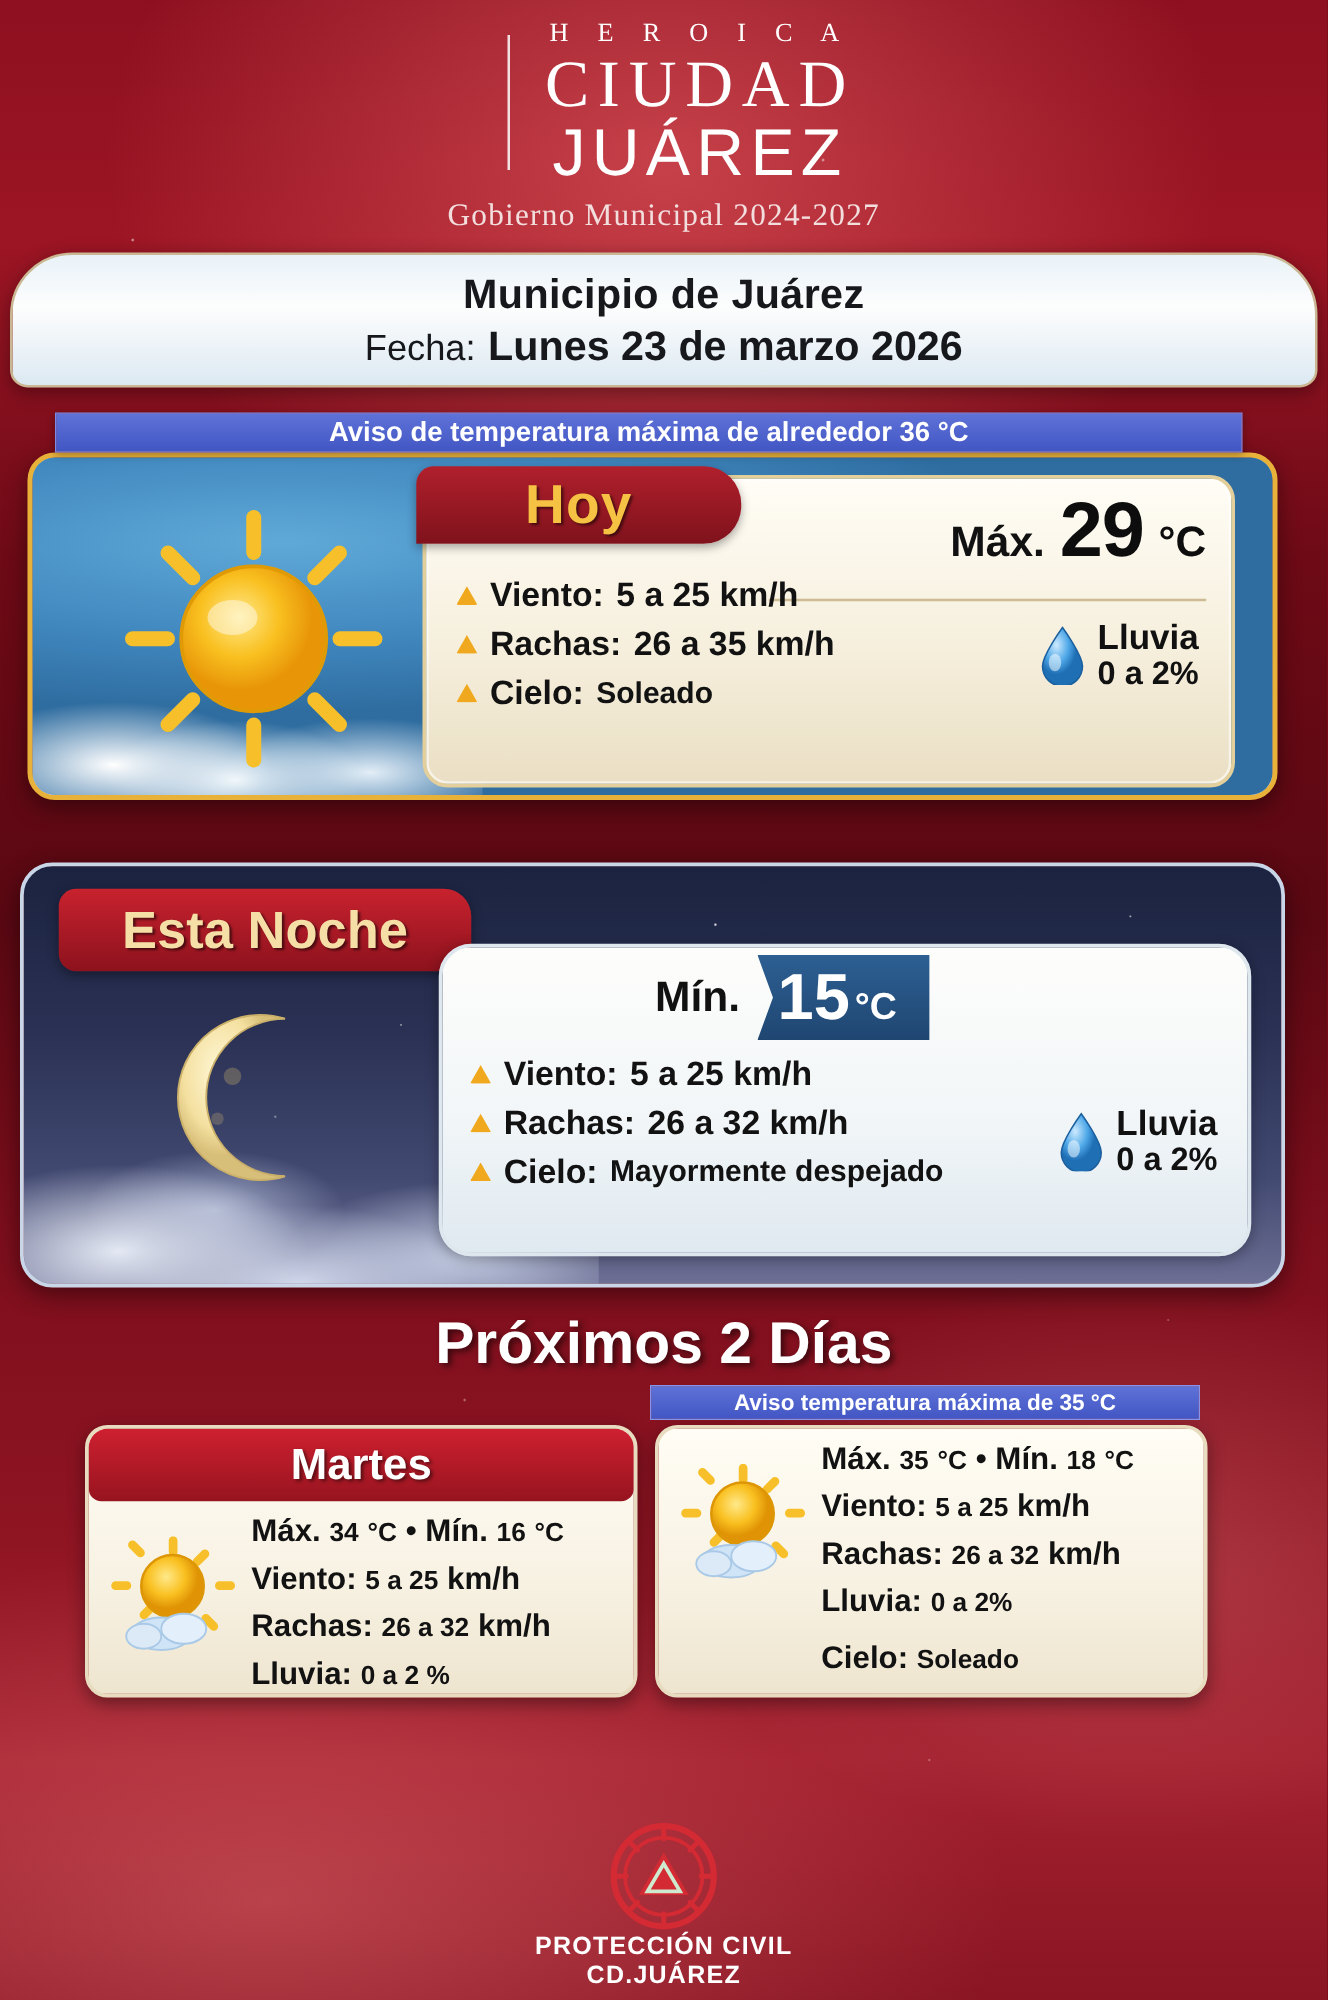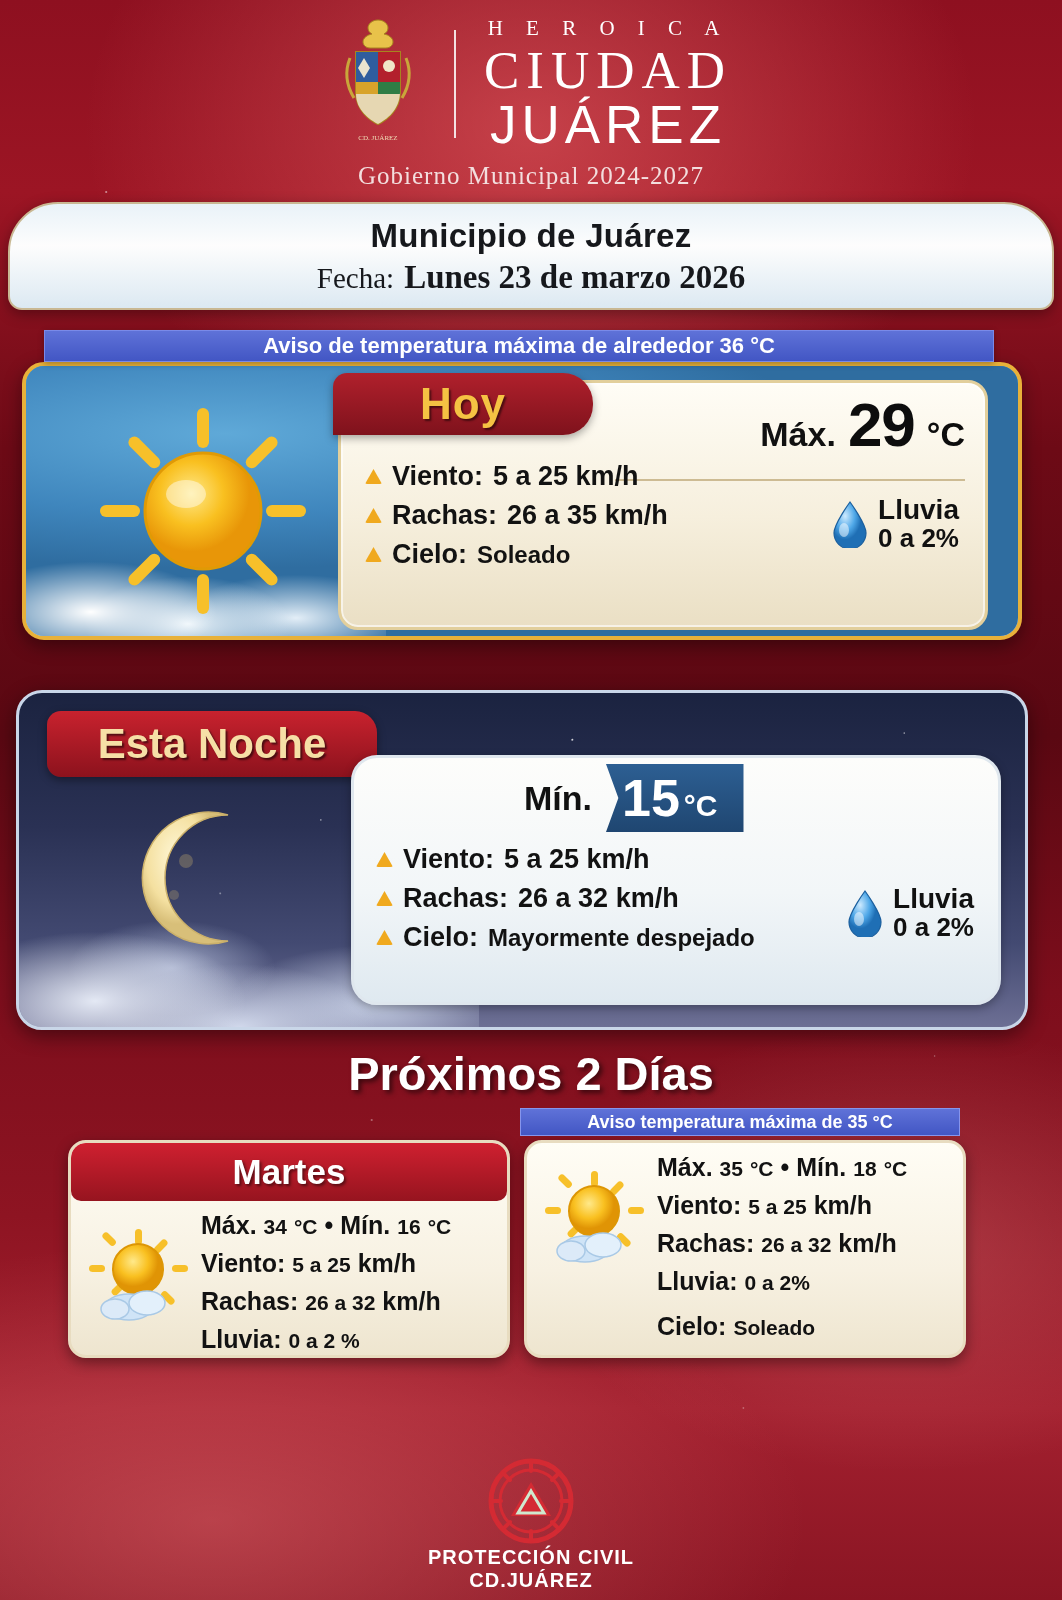--- a/index.html
+++ b/index.html
@@ -73,21 +73,21 @@
     position: relative; margin: 2px 8px 0; height: 108px;
     background: linear-gradient(180deg, #e9f2f8 0%, #fdfdfd 40%, #dce9f2 100%);
     border-radius: 50px 50px 14px 14px;
     border: 2px solid #c9b893;
     display: flex; flex-direction: column; align-items: center; justify-content: center;
     box-shadow: 0 4px 14px rgba(0,0,0,.35);
   }
   .title-muni {
     font-size: 33px; font-weight: bold; color: #16181c; letter-spacing: .3px;
   }
-  .title-fecha-row { display: flex; align-items: baseline; gap: 10px; margin-top: 4px; font-family: Liberation Serif, serif; }
+  .title-fecha-row { display: flex; align-items: baseline; gap: 10px; margin-top: 4px; }
   .title-fecha-label { font-size: 29px; color: #16181c; }
   .title-fecha-value { font-size: 33px; font-weight: bold; color: #16181c; }
 
   
   .warn-bar {
     position: absolute; left: 44px; right: 68px; top: 330px;
     height: 32px; background: linear-gradient(180deg,#5f72d8,#4256c4);
     border: 1px solid #7a8ae8;
     display: flex; align-items: center; justify-content: center;
     color: #fff; font-size: 22px; font-weight: bold;
@@ -260,38 +260,20 @@
   .pc-t2 { font-size: 20px; font-weight: bold; color: #fff; letter-spacing: 1px; }
 </style>
 </head>
 <body>
 
 <div class="bg"></div>
 <div class="stars"></div>
 
 <div class="header">
   <div class="header-row">
-    <div class="crest">
-      <svg viewBox="0 0 96 140" width="96" height="140">
-        <g>
-          <path d="M48 6 c6 0 10 4 10 8 0 3-2 5-4 6 5 1 9 4 9 8 0 3-3 6-7 6 H40 c-4 0-7-3-7-6 0-4 4-7 9-8 -2-1-4-3-4-6 0-4 4-8 10-8z" fill="#e8c24a" stroke="#a8841f" stroke-width="1"></path>
-          <path d="M26 38 h44 v40 c0 18-14 28-22 32 -8-4-22-14-22-32z" fill="#f2e3c0" stroke="#a8841f" stroke-width="2"></path>
-          <path d="M26 38 h22 v30 H26z" fill="#2f5d9e"></path>
-          <path d="M48 38 h22 v30 H48z" fill="#b3202c"></path>
-          <path d="M26 68 h22 v12 H26z" fill="#d8a32a"></path>
-          <path d="M48 68 h22 v12 H48z" fill="#2f7d45"></path>
-          <path d="M26 80 h44 v-2 c0 18-14 28-22 32 -8-4-22-14-22-30z" fill="#e6d7b2"></path>
-          <path d="M34 44 l6 10 -6 10 -6-10z" fill="#e9e3cf"></path>
-          <circle cx="59" cy="52" r="6" fill="#f0e6c8"></circle>
-          <path d="M20 44 q-8 20 4 40" stroke="#c9a63a" stroke-width="3" fill="none"></path>
-          <path d="M76 44 q8 20 -4 40" stroke="#c9a63a" stroke-width="3" fill="none"></path>
-          <text x="48" y="126" font-size="7" fill="#f0dfb8" text-anchor="middle" font-family="Liberation Serif, serif">CD. JUÁREZ</text>
-        </g>
-      </svg>
-    </div>
     <div class="divider-v"></div>
     <div class="wordmark">
       <div class="wm-heroica">H E R O I C A</div>
       <div class="wm-ciudad">CIUDAD</div>
       <div class="wm-juarez">JUÁREZ</div>
     </div>
   </div>
   <div class="wm-gob">Gobierno Municipal 2024-2027</div>
 </div>
 

